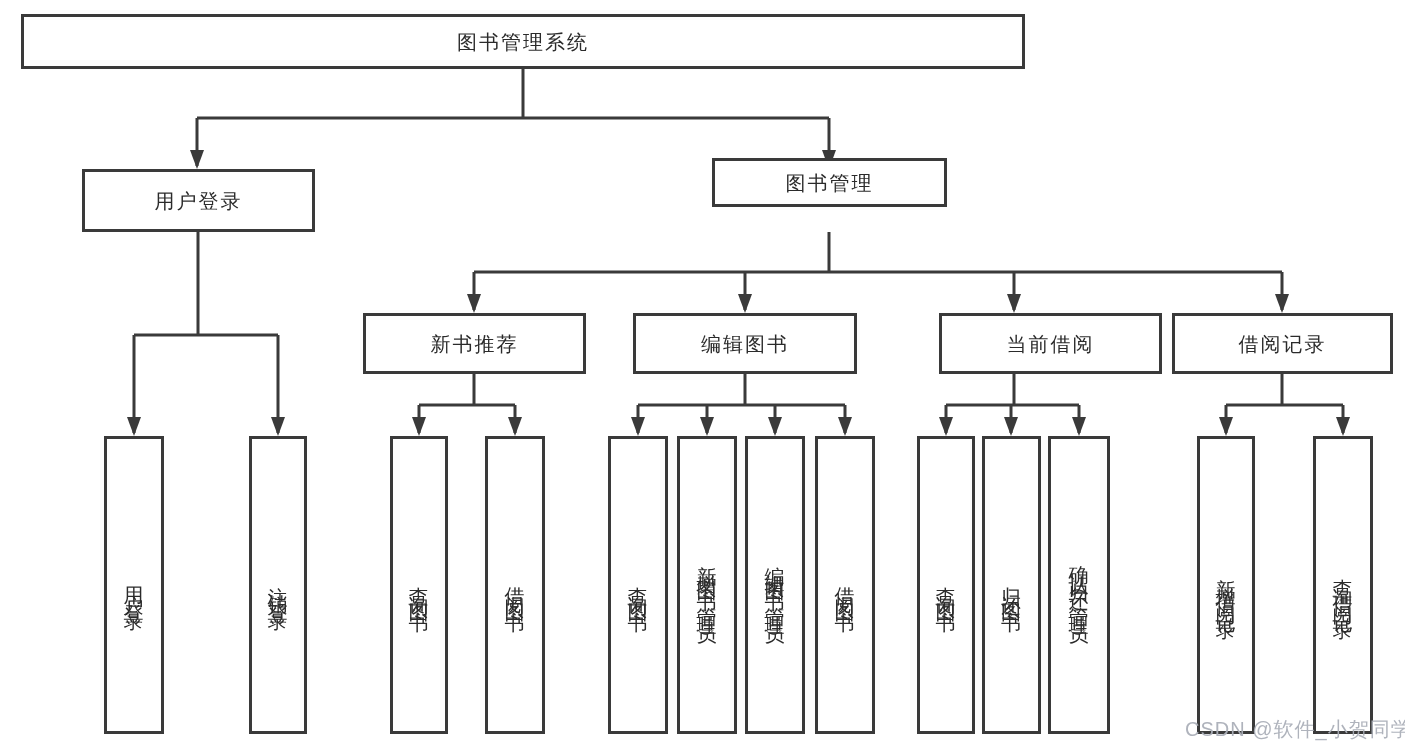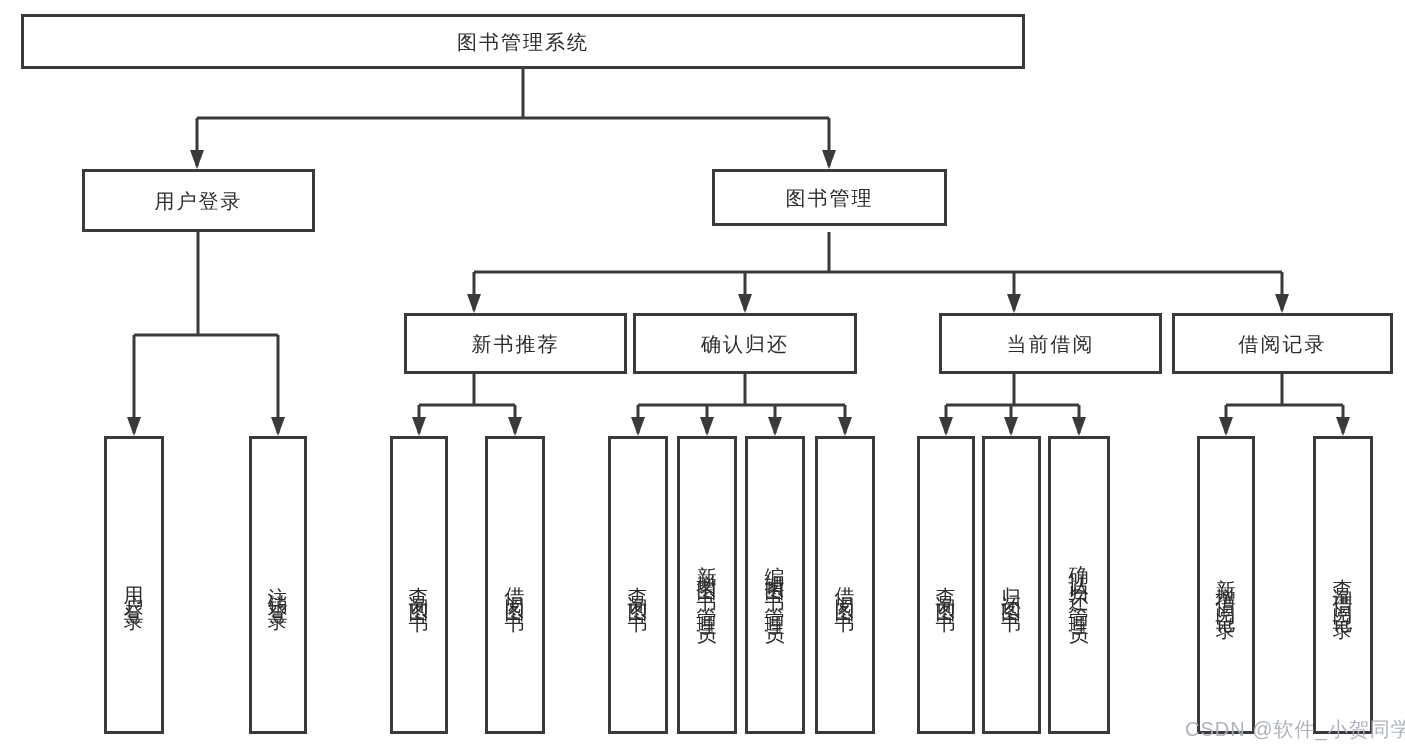--- a/index.html
+++ b/index.html
@@ -36,24 +36,24 @@
   .node.vertical {
     writing-mode: vertical-rl;
     text-orientation: mixed;
     letter-spacing: 0.42em;
     padding-top: 6px;
   }
   
   .n-root  { left: 21px;  top: 14px;  width: 1004px; height: 55px; }
   
   .n-login { left: 82px;  top: 169px; width: 233px;  height: 63px; }
-  .n-mgmt  { left: 712px; top: 169px; width: 235px;  height: 57px; }
+  .n-mgmt  { left: 712px; top: 158px; width: 235px;  height: 49px; }
   
   .row3    { top: 313px; height: 61px; }
-  .n-l3a { left: 363px;  width: 223px; margin-left: 41px; }
+  .n-l3a { left: 363px;  width: 223px; }
   .n-l3b { left: 633px;  width: 224px; }
   .n-l3c { left: 903px;  width: 223px; margin-left: 36px; }
   .n-l3d { left: 1172px; width: 221px; }
   
   .row4  { top: 436px; height: 298px; }
   .n-a1 { left: 104px;  width: 60px; }
   .n-a2 { left: 249px;  width: 58px; }
   .n-b1 { left: 390px;  width: 58px; }
   .n-b2 { left: 485px;  width: 60px; }
   .n-c1 { left: 608px;  width: 60px; }
@@ -129,21 +129,21 @@
     <span>用户登录</span>
   </div>
   <div class="node n-mgmt">
     <span>图书管理</span>
   </div>
 
   <div class="node row3 n-l3a">
     <span>新书推荐</span>
   </div>
   <div class="node row3 n-l3b">
-    <span>确认归还</span>
+    <span>编辑图书</span>
   </div>
   <div class="node row3 n-l3c">
     <span>当前借阅</span>
   </div>
   <div class="node row3 n-l3d">
     <span>借阅记录</span>
   </div>
 
   <div class="node vertical row4 n-a1">
     <span>用户登录</span>

